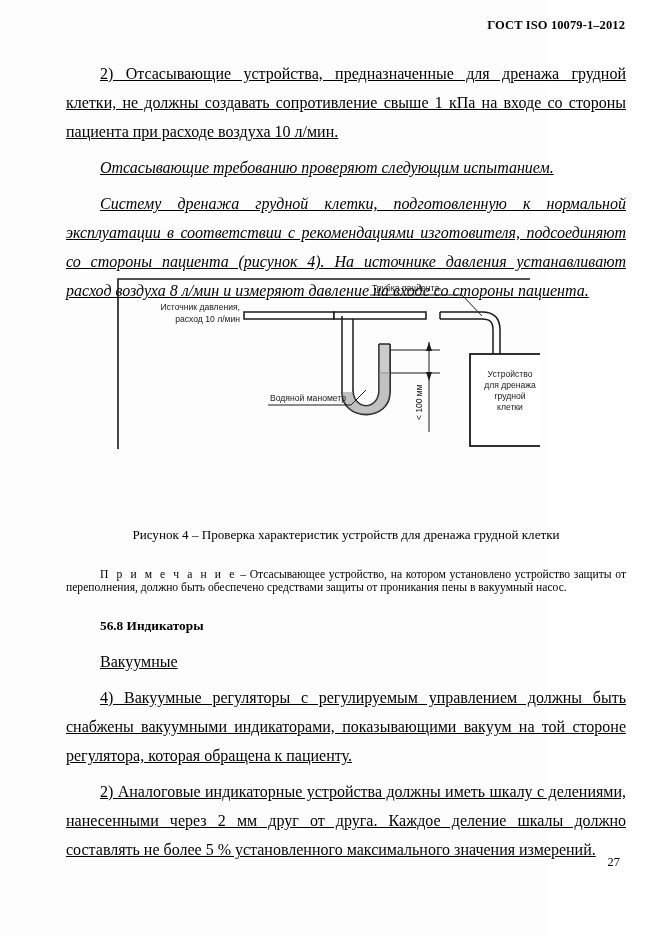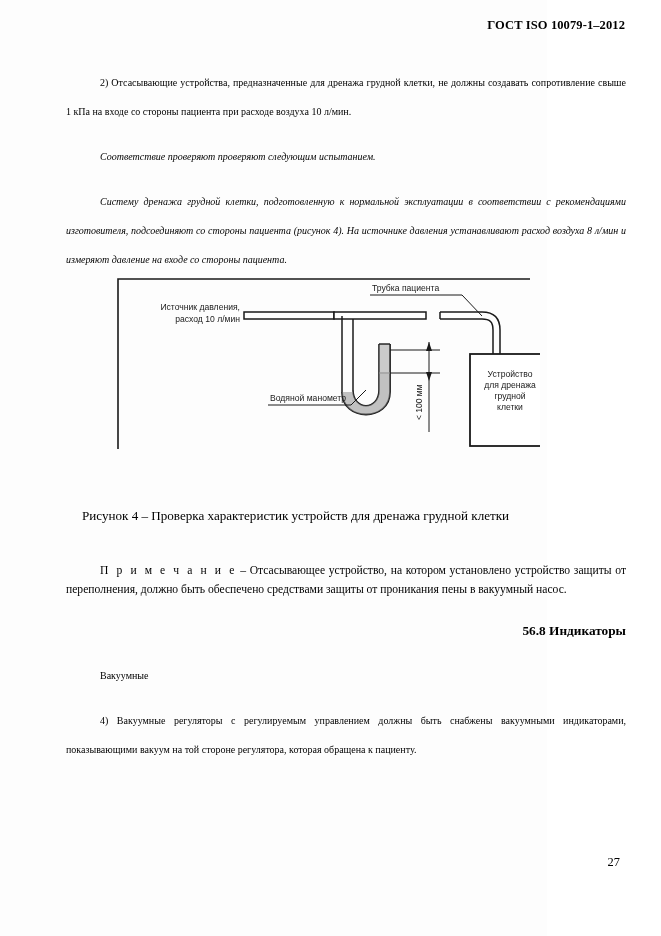--- a/index.html
+++ b/index.html
@@ -38,63 +38,64 @@
 
   
   .content {
     position: absolute;
     left: 66px;
     top: 52px;
     width: 560px;
   }
 
   p.body-par {
-    margin: 16px 0 0 0;
-    font-size: 10px;
+    margin: 7px 0 0 0;
+    font-size: 16px;
     line-height: 29px;
     text-align: justify;
     text-indent: 34px;
     text-justify: inter-word;
     -moz-text-align-last: left;
     text-align-last: left;
+    text-decoration: underline;
   }
   p.body-par.italic {
     font-style: italic;
   }
   p.tight {
     text-indent: 34px;
   }
 
   p.note {
     margin: 0;
     font-size: 11.6px;
-    line-height: 19px;
+    line-height: 13px;
     text-align: justify;
     text-indent: 34px;
     -moz-text-align-last: left;
     text-align-last: left;
   }
   .note-label {
     letter-spacing: 2.2px;
   }
 
   h2.section {
     margin: 0;
     font-size: 13.3px;
     font-weight: bold;
     line-height: 29px;
     text-indent: 34px;
-    text-align: right;
   }
   .spacer-md { height: 17px; }
 
   .fig-caption {
-    margin: 16px;
+    margin: 4px;
     font-size: 13.1px;
     line-height: 24px;
+    text-align: center;
   }
 
   
   .figure-wrap {
     position: absolute;
     left: 0;
     top: 272px;
     width: 661px;
     height: 200px;
   }
@@ -118,40 +119,41 @@
 <body>
 
 <div class="page">
 
   <div class="header">ГОСТ ISO 10079-1–2012</div>
 
   <div class="content">
 
     <p class="body-par">2) Отсасывающие устройства, предназначенные для дренажа грудной клетки, не должны создавать сопротивление свыше 1 кПа на входе со стороны пациента при расходе воздуха 10 л/мин.</p>
 
-    <p class="body-par italic">Соответствие проверяют проверяют следующим испытанием.</p>
+    <p class="body-par italic">Отсасывающие требованию проверяют следующим испытанием.</p>
 
     <p class="body-par italic">Систему дренажа грудной клетки, подготовленную к нормальной эксплуатации в соответствии с рекомендациями изготовителя, подсоединяют со стороны пациента (рисунок 4). На источнике давления устанавливают расход воздуха 8 л/мин и измеряют давление на входе со стороны пациента.</p>
 
     <div style="height:214px"></div>
 
     <p class="fig-caption">Рисунок 4 – Проверка характеристик устройств для дренажа грудной клетки</p>
 
     <div class="spacer-md"></div>
 
     <p class="note"><span class="note-label">П р и м е ч а н и е</span> <span>–  Отсасывающее устройство, на котором установлено устройство защиты от переполнения, должно быть обеспечено средствами защиты от проникания пены в вакуумный насос.</span></p>
 
     <div class="spacer-md"></div>
 
     <h2 class="section">56.8 Индикаторы</h2>
 
     <p class="body-par tight" style="text-align:left">Вакуумные</p>
 
     <p class="body-par">4) Вакуумные регуляторы с регулируемым управлением должны быть снабжены вакуумными индикаторами, показывающими вакуум на той стороне регулятора, которая обращена к пациенту.</p>
 
+    <p class="body-par">2) Аналоговые индикаторные устройства должны иметь шкалу с делениями, нанесенными через 2 мм друг от друга. Каждое деление шкалы должно составлять не более 5 % установленного максимального значения измерений.</p>
 
   </div>
 
   <div class="figure-wrap">
     <svg class="figure-svg" width="430" height="185" viewBox="0 0 430 185">
 
       <g>
         <path d="M8,177 L8,7 L420,7" fill="none" stroke="#1a1a1a" stroke-width="1.6"></path>
       </g>
 

